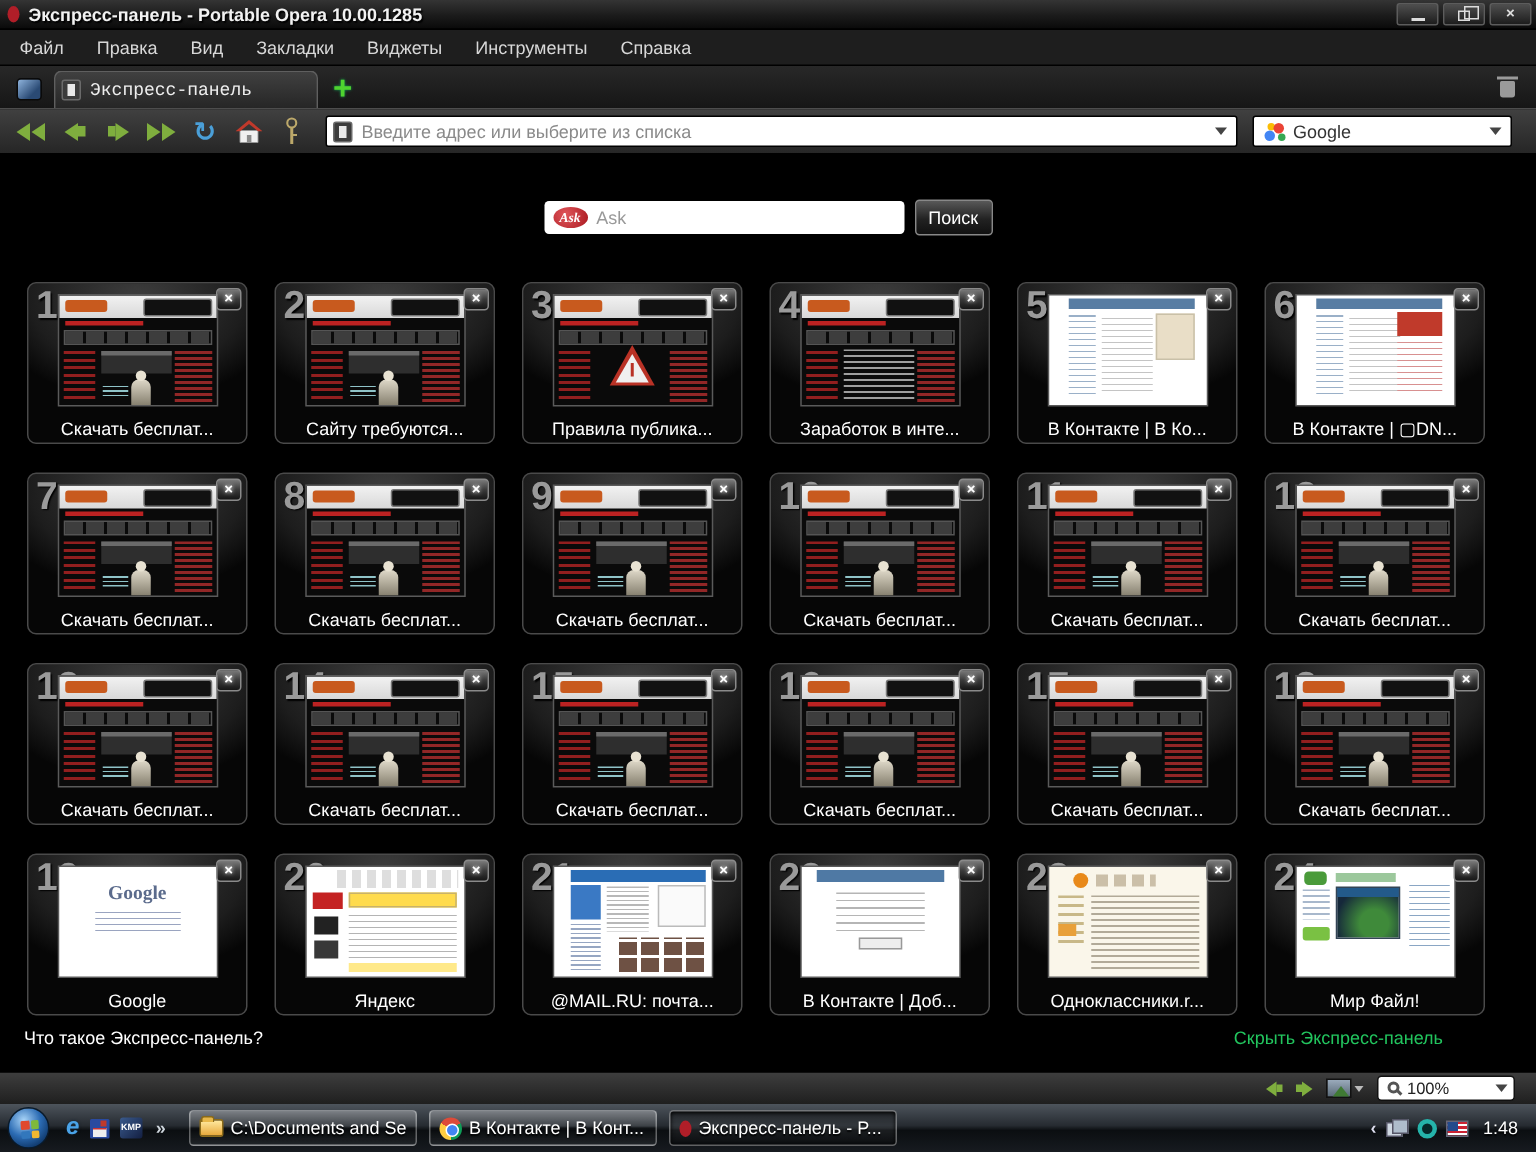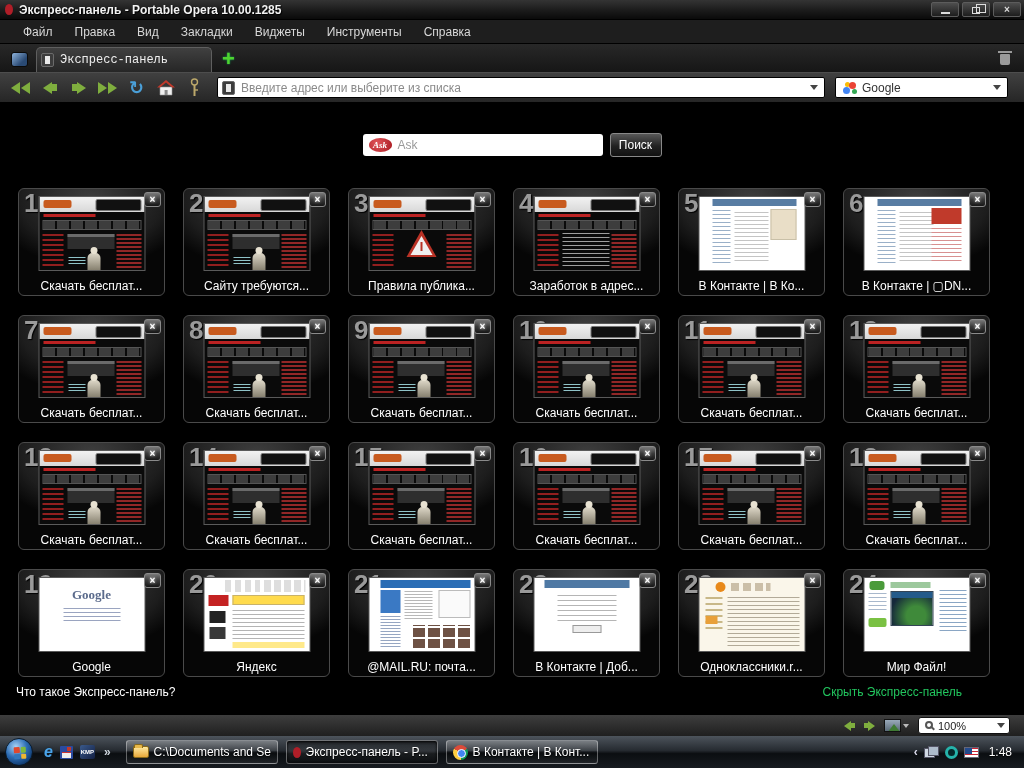--- a/index.html
+++ b/index.html
@@ -10,21 +10,21 @@
   .titlebar { height:20px; background:linear-gradient(#343434,#1b1b1b 55%,#0a0a0a); display:flex; align-items:center; padding:0 5px; position:relative; border-bottom:1px solid #000; }
   .opera-o { width:7px; height:11px; border:4px solid #b01e28; border-radius:50%; background:#fff; margin-right:6px; flex:none; }
   .win-title { color:#f2f2f2; font-size:12px; font-weight:bold; text-shadow:1px 1px 1px #000; white-space:nowrap; }
   .win-ctrls { position:absolute; right:3px; top:2px; display:flex; gap:3px; }
   .wbtn { width:28px; height:15px; background:linear-gradient(#4e4e4e,#1d1d1d); border:1px solid #5c5c5c; border-radius:2px; display:flex; align-items:center; justify-content:center; color:#ddd; font-size:10px; font-weight:bold; cursor:default; }
   .min-glyph { width:9px; height:2px; background:#ddd; margin-top:6px; }
   .restore-glyph { width:8px; height:7px; border:1px solid #ddd; position:relative; margin-top:2px; }
   .restore-glyph::before { content:""; position:absolute; top:-4px; left:3px; width:8px; height:7px; border:1px solid #ddd; }
 
   
-  .menubar { height:24px; background:#1e1e1e; border-bottom:1px solid #000; display:flex; align-items:center; padding-left:12px; }
+  .menubar { height:24px; background:#1e1e1e; border-bottom:1px solid #000; display:flex; align-items:center; padding-left:2px; }
   .menu-item { color:#d8d8d8; font-size:12px; padding:3px 11px; }
 
   
   .tabbar { height:28px; background:linear-gradient(#282828,#161616); display:flex; align-items:flex-end; position:relative; }
   .panels-btn { width:28px; height:24px; margin:0 3px 1px 5px; display:flex; align-items:center; justify-content:center; }
   .panels-glyph { width:17px; height:15px; border-radius:3px; background:linear-gradient(135deg,#8fb4dd,#2a4a74 70%); border:1px solid #0a0a0a; }
   .tab { height:25px; width:176px; background:linear-gradient(#404040,#262626); border:1px solid #5f5f5f; border-bottom:none; border-radius:5px 5px 0 0; display:flex; align-items:center; gap:6px; padding:0 4px; color:#eee; font-size:12px; margin-bottom:0;font-family:Liberation Mono, monospace; }
   .page-ic { width:13px; height:14px; background:#3c3c3c; border:1px solid #6a6a6a; border-radius:2px; position:relative; flex:none; }
   .page-ic::before { content:""; position:absolute; top:2px; bottom:2px; left:3px; right:3px; background:#e9e9e9; }
   .newtab { margin:0 0 3px 10px; color:#4fd32f; font-size:22px; font-weight:bold; line-height:20px; text-shadow:0 0 2px #1a5; }
@@ -341,21 +341,21 @@
           <span class="dial-num">4</span>
           <span class="dial-close">×</span>
           <div class="thumb t-divx-txt">
             <i class="dx-head"></i>
             <i class="dx-red"></i>
             <i class="dx-nav"></i>
             <i class="dx-side"></i>
             <i class="dx-article"></i>
             <i class="dx-rcol"></i>
           </div>
-          <div class="dial-label">Заработок в адрес...</div>
+          <div class="dial-label">Заработок в инте...</div>
         </div>
         <div class="dial-cell">
           <span class="dial-num">5</span>
           <span class="dial-close">×</span>
           <div class="thumb t-vk">
             <i class="vk-top"></i>
             <i class="vk-left"></i>
             <i class="vk-lines"></i>
             <i class="vk-photo"></i>
           </div>
@@ -663,27 +663,27 @@
       <span class="ie-glyph">e</span>
       <span class="floppy-glyph"></span>
       <span class="kmp-glyph">KMP</span>
       <span class="overflow">»</span>
     </span>
     <span class="task-btns">
         <span class="task-btn">
           <span class="tb-ic folder-icon-g"></span>
           <span class="tb-label">C:\Documents and Se...</span>
         </span>
+        <span class="task-btn">
+          <span class="tb-ic chrome-icon-g"></span>
+          <span class="tb-label">В Контакте | В Конт...</span>
+        </span>
         <span class="task-btn active">
           <span class="tb-ic opera-icon-g"></span>
           <span class="tb-label">Экспресс-панель - P...</span>
-        </span>
-        <span class="task-btn">
-          <span class="tb-ic chrome-icon-g"></span>
-          <span class="tb-label">В Контакте | В Конт...</span>
         </span>
       </span>
     <span class="tray">
       <span class="tray-chevron">‹</span>
       <span class="net-glyph"></span>
       <span class="ring-glyph"></span>
       <span class="flag-glyph"></span>
       <span class="clock">1:48</span>
     </span>
   </div>

